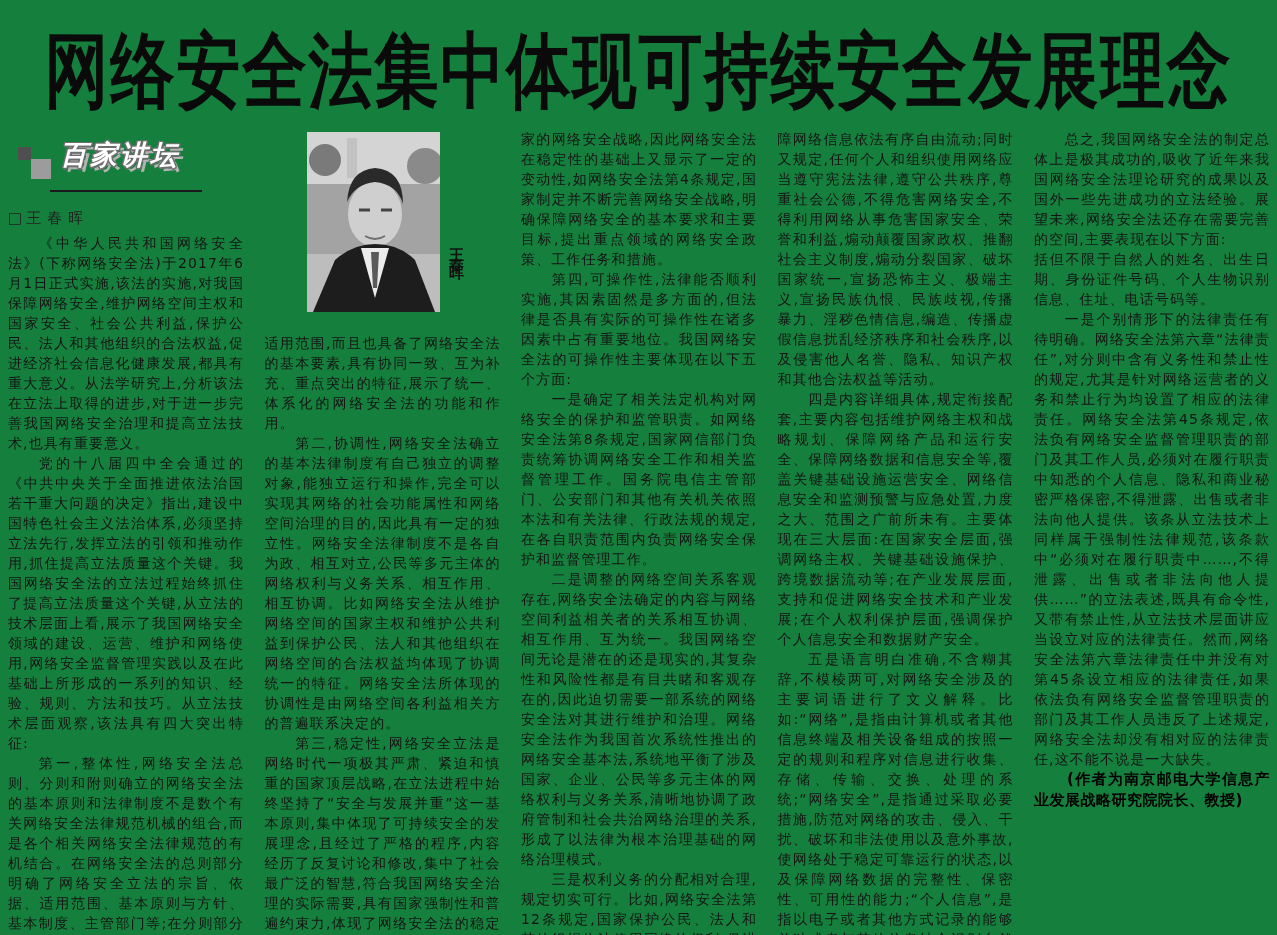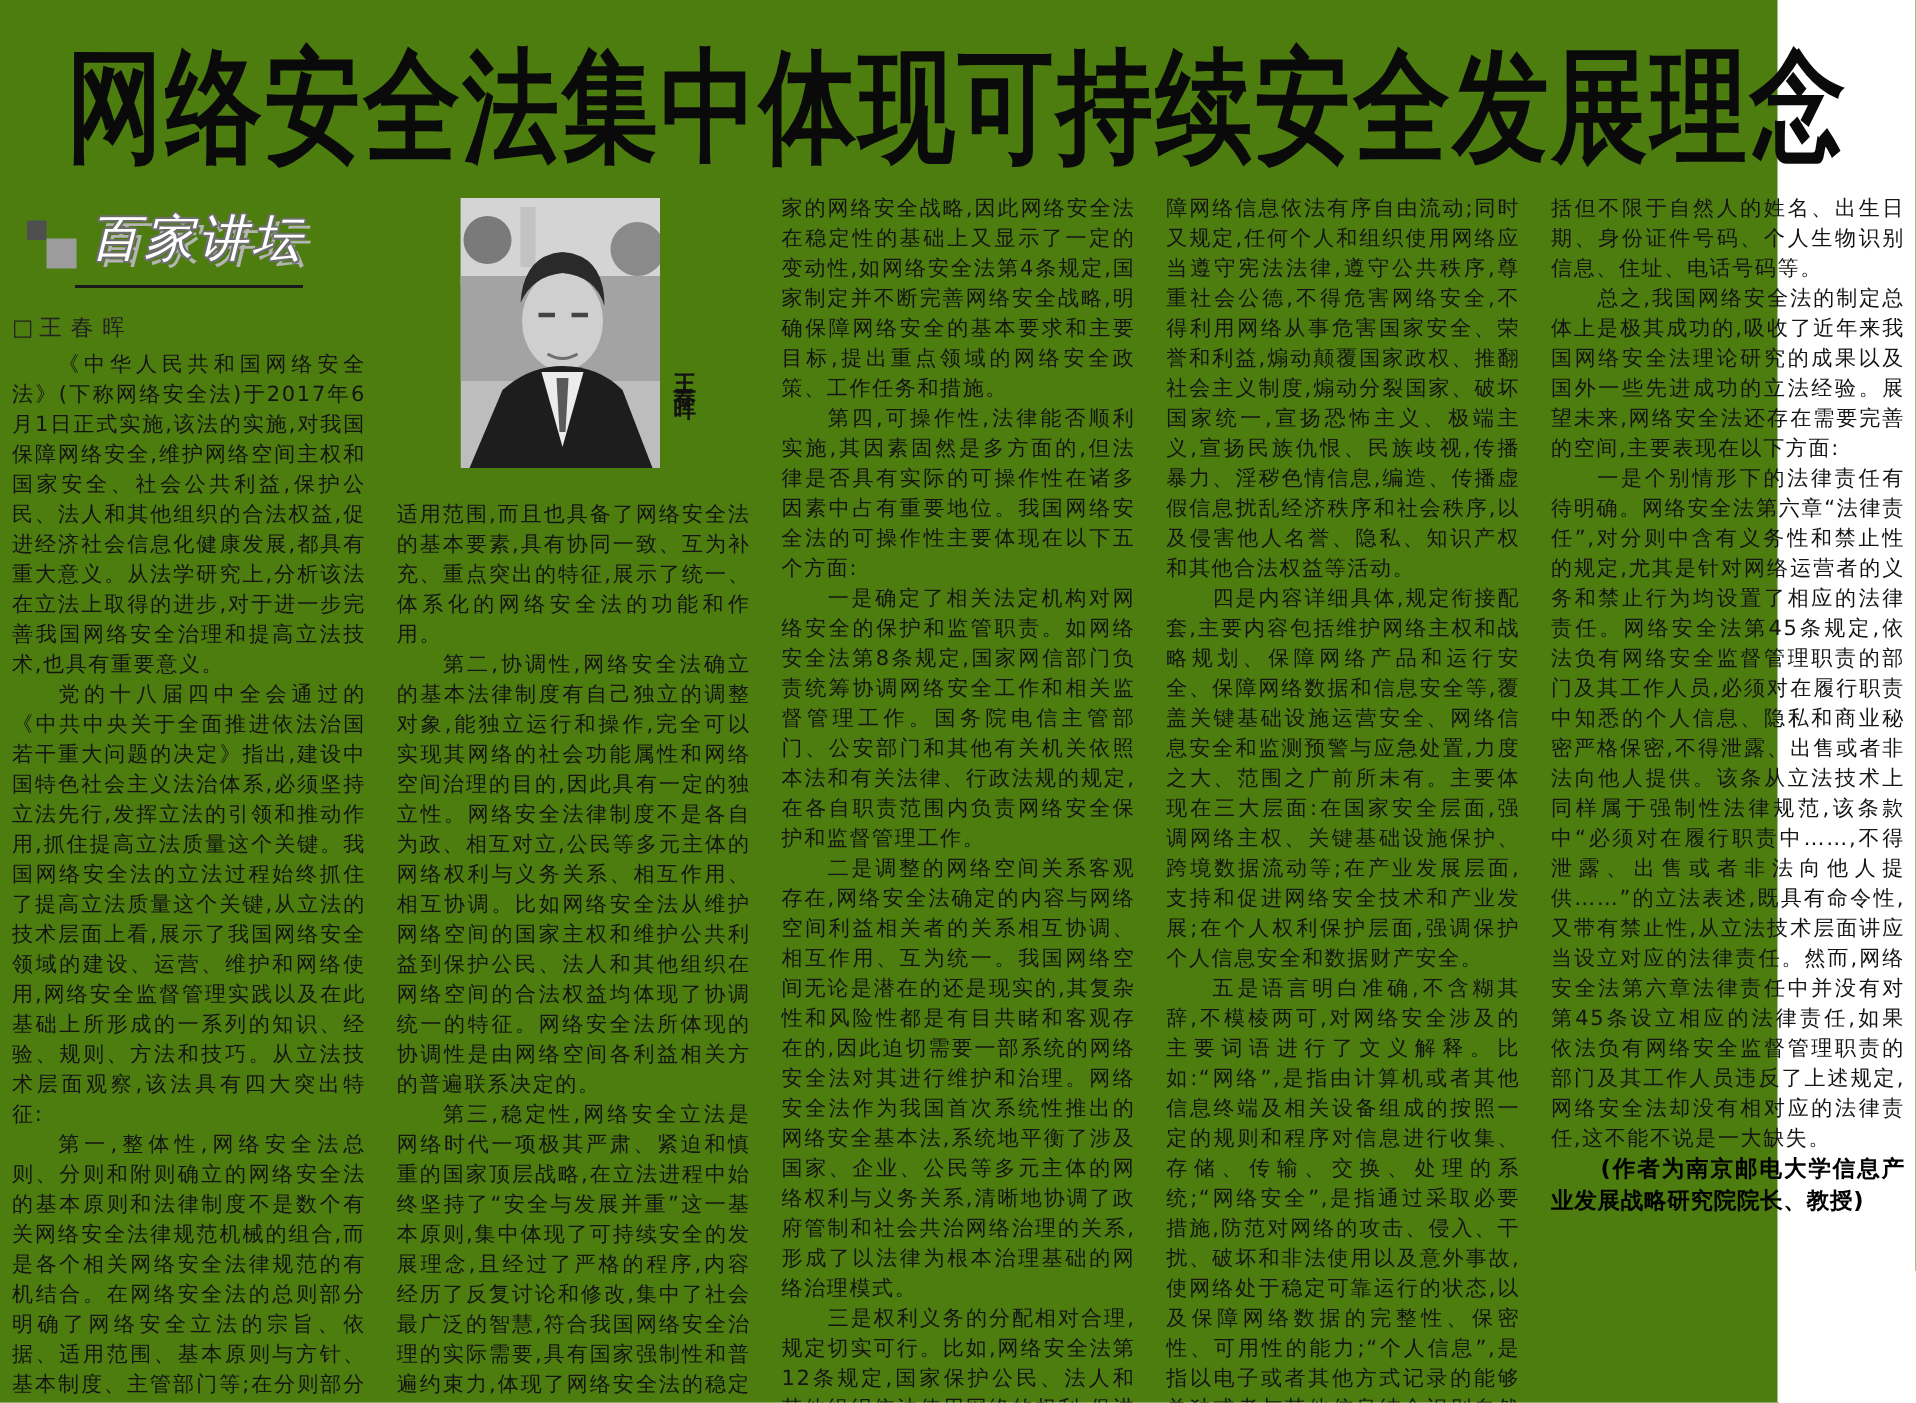--- a/index.html
+++ b/index.html
@@ -1,21 +1,21 @@
 <!DOCTYPE html>
 <html><head>
 <meta charset="utf-8">
 <style>
   html, body { margin:0; padding:0; }
   body {
     width:1277px; height:935px; overflow:hidden;
     background:#ffffff; color:#111;
     font-family:"DejaVu Sans", sans-serif;
   }
-  .page { position:relative; width:1185px; height:935px; background:#4d7c0f; }
+  .page { position:relative; width:1277px; height:935px; background:#15803d; }
 
   
   .headline {
     position:absolute; top:2px; left:0; width:1277px; height:108px;
     display:flex; align-items:center; justify-content:center;
     font-family:"DejaVu Serif", serif; font-weight:bold;
     font-size:64px; letter-spacing:2px; white-space:nowrap;
     transform:scaleY(1.28); transform-origin:center top; color:#0a0a0a;
   }
 
@@ -37,21 +37,21 @@
     text-indent:2.2em; letter-spacing:0.5px; color:#000;
   }
 
   
   .badge-block { position:relative; height:68px; margin-top:14px; }
   .sq { position:absolute; display:block; }
   .sq1 { left:10px; top:18px; width:13px; height:13px; background:#4f4f4f; }
   .sq2 { left:23px; top:30px; width:20px; height:20px; background:#9c9c9c; }
   .badge-text {
     position:absolute; left:52px; top:8px;
-    font-size:33px; font-weight:normal; font-style:italic; letter-spacing:3px;
+    font-size:27px; font-weight:bold; font-style:italic; letter-spacing:3px;
     color:#ffffff;
     text-shadow:
       -1.5px 0 #6e6e6e, 1.5px 0 #6e6e6e, 0 -1.5px #6e6e6e, 0 1.5px #6e6e6e,
       -1px -1px #6e6e6e, 1px -1px #6e6e6e, -1px 1px #6e6e6e, 1px 1px #6e6e6e,
       4px 4px 0 #b4b4b4;
     white-space:nowrap;
   }
   .badge-underline { position:absolute; left:42px; top:61px; width:152px; height:2px; background:#1a1a1a; }
 
   .byline { margin:12px 0 5px 0; font-size:15px; color:#222; }
@@ -123,20 +123,20 @@
       <p class="para indent">三是权利义务的分配相对合理,规定切实可行。比如,网络安全法第12条规定,国家保护公民、法人和其他组织依法使用网络的权利,促进网络接入普及,提升网络服务水平,为社会提供安全、便利的网络服务,保</p>
     </div>
 
     <div class="col col-4">
       <p class="para">障网络信息依法有序自由流动;同时又规定,任何个人和组织使用网络应当遵守宪法法律,遵守公共秩序,尊重社会公德,不得危害网络安全,不得利用网络从事危害国家安全、荣誉和利益,煽动颠覆国家政权、推翻社会主义制度,煽动分裂国家、破坏国家统一,宣扬恐怖主义、极端主义,宣扬民族仇恨、民族歧视,传播暴力、淫秽色情信息,编造、传播虚假信息扰乱经济秩序和社会秩序,以及侵害他人名誉、隐私、知识产权和其他合法权益等活动。</p>
       <p class="para indent">四是内容详细具体,规定衔接配套,主要内容包括维护网络主权和战略规划、保障网络产品和运行安全、保障网络数据和信息安全等,覆盖关键基础设施运营安全、网络信息安全和监测预警与应急处置,力度之大、范围之广前所未有。主要体现在三大层面:在国家安全层面,强调网络主权、关键基础设施保护、跨境数据流动等;在产业发展层面,支持和促进网络安全技术和产业发展;在个人权利保护层面,强调保护个人信息安全和数据财产安全。</p>
       <p class="para indent">五是语言明白准确,不含糊其辞,不模棱两可,对网络安全涉及的主要词语进行了文义解释。比如:“网络”,是指由计算机或者其他信息终端及相关设备组成的按照一定的规则和程序对信息进行收集、存储、传输、交换、处理的系统;“网络安全”,是指通过采取必要措施,防范对网络的攻击、侵入、干扰、破坏和非法使用以及意外事故,使网络处于稳定可靠运行的状态,以及保障网络数据的完整性、保密性、可用性的能力;“个人信息”,是指以电子或者其他方式记录的能够单独或者与其他信息结合识别自然人个人身份的各种信息,包</p>
     </div>
 
     <div class="col col-5">
+      <p class="para indent">总之,我国网络安全法的制定总体上是极其成功的,吸收了近年来我国网络安全法理论研究的成果以及国外一些先进成功的立法经验。展望未来,网络安全法还存在需要完善的空间,主要表现在以下方面:</p>
       <p class="para">括但不限于自然人的姓名、出生日期、身份证件号码、个人生物识别信息、住址、电话号码等。</p>
-      <p class="para indent">总之,我国网络安全法的制定总体上是极其成功的,吸收了近年来我国网络安全法理论研究的成果以及国外一些先进成功的立法经验。展望未来,网络安全法还存在需要完善的空间,主要表现在以下方面:</p>
       <p class="para indent">一是个别情形下的法律责任有待明确。网络安全法第六章“法律责任”,对分则中含有义务性和禁止性的规定,尤其是针对网络运营者的义务和禁止行为均设置了相应的法律责任。网络安全法第45条规定,依法负有网络安全监督管理职责的部门及其工作人员,必须对在履行职责中知悉的个人信息、隐私和商业秘密严格保密,不得泄露、出售或者非法向他人提供。该条从立法技术上同样属于强制性法律规范,该条款中“必须对在履行职责中……,不得泄露、出售或者非法向他人提供……”的立法表述,既具有命令性,又带有禁止性,从立法技术层面讲应当设立对应的法律责任。然而,网络安全法第六章法律责任中并没有对第45条设立相应的法律责任,如果依法负有网络安全监督管理职责的部门及其工作人员违反了上述规定,网络安全法却没有相对应的法律责任,这不能不说是一大缺失。</p>
       <p class="para credit">(作者为南京邮电大学信息产业发展战略研究院院长、教授)</p>
     </div>
 
   </div>
 </div>
 
 </body></html>

